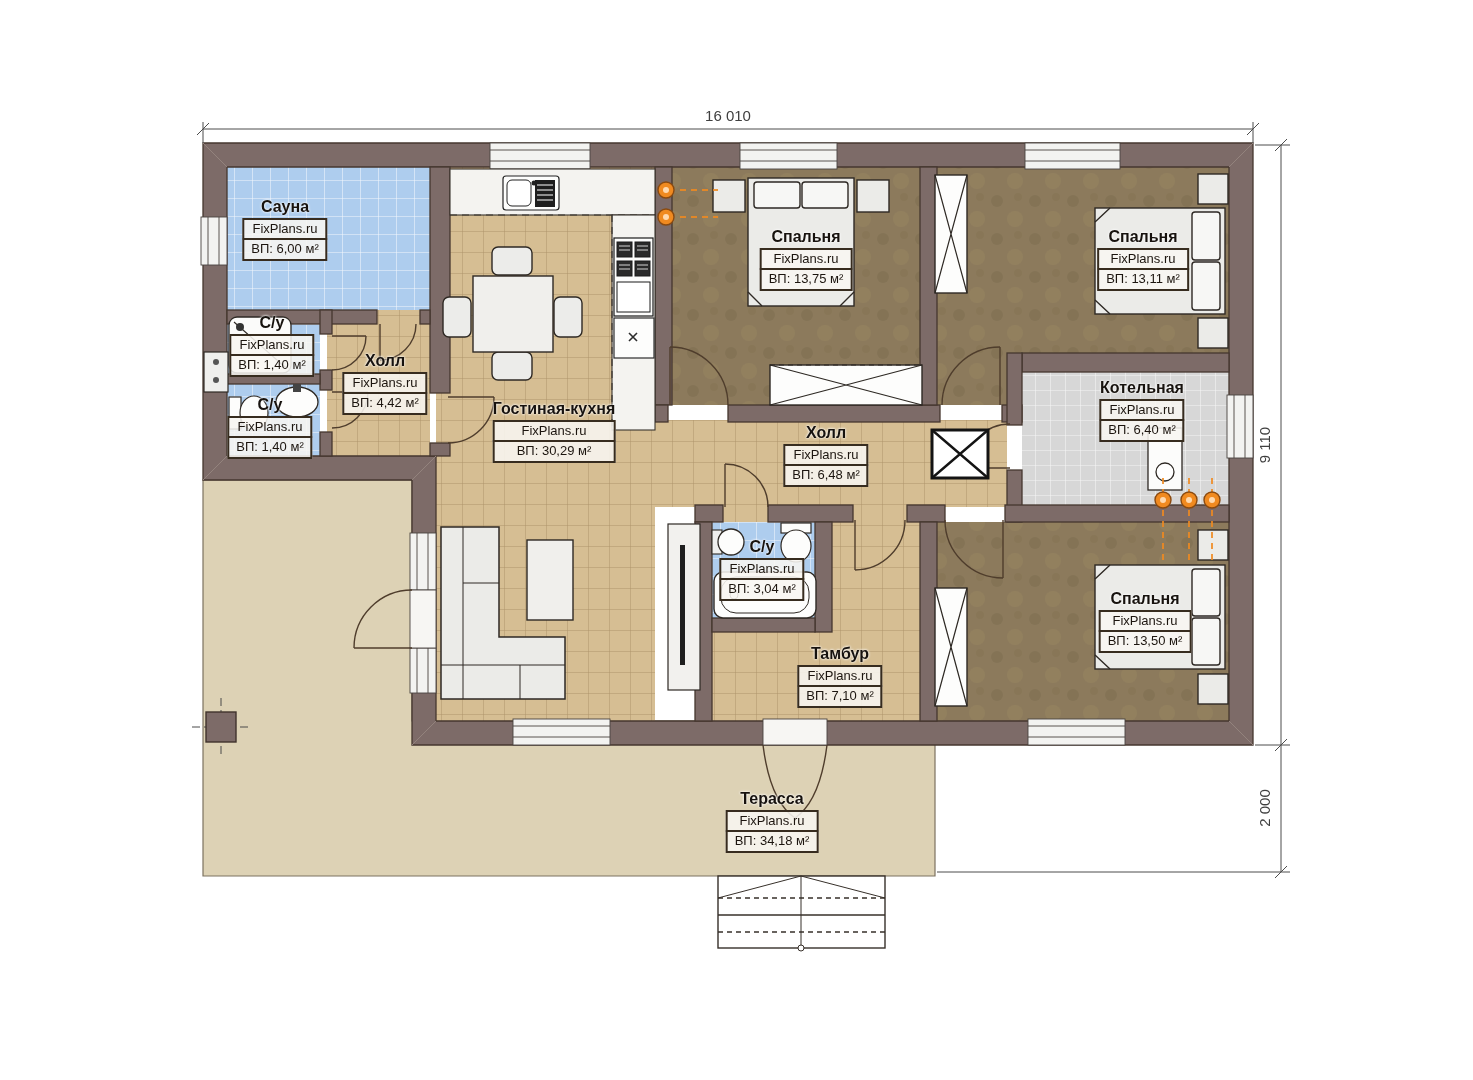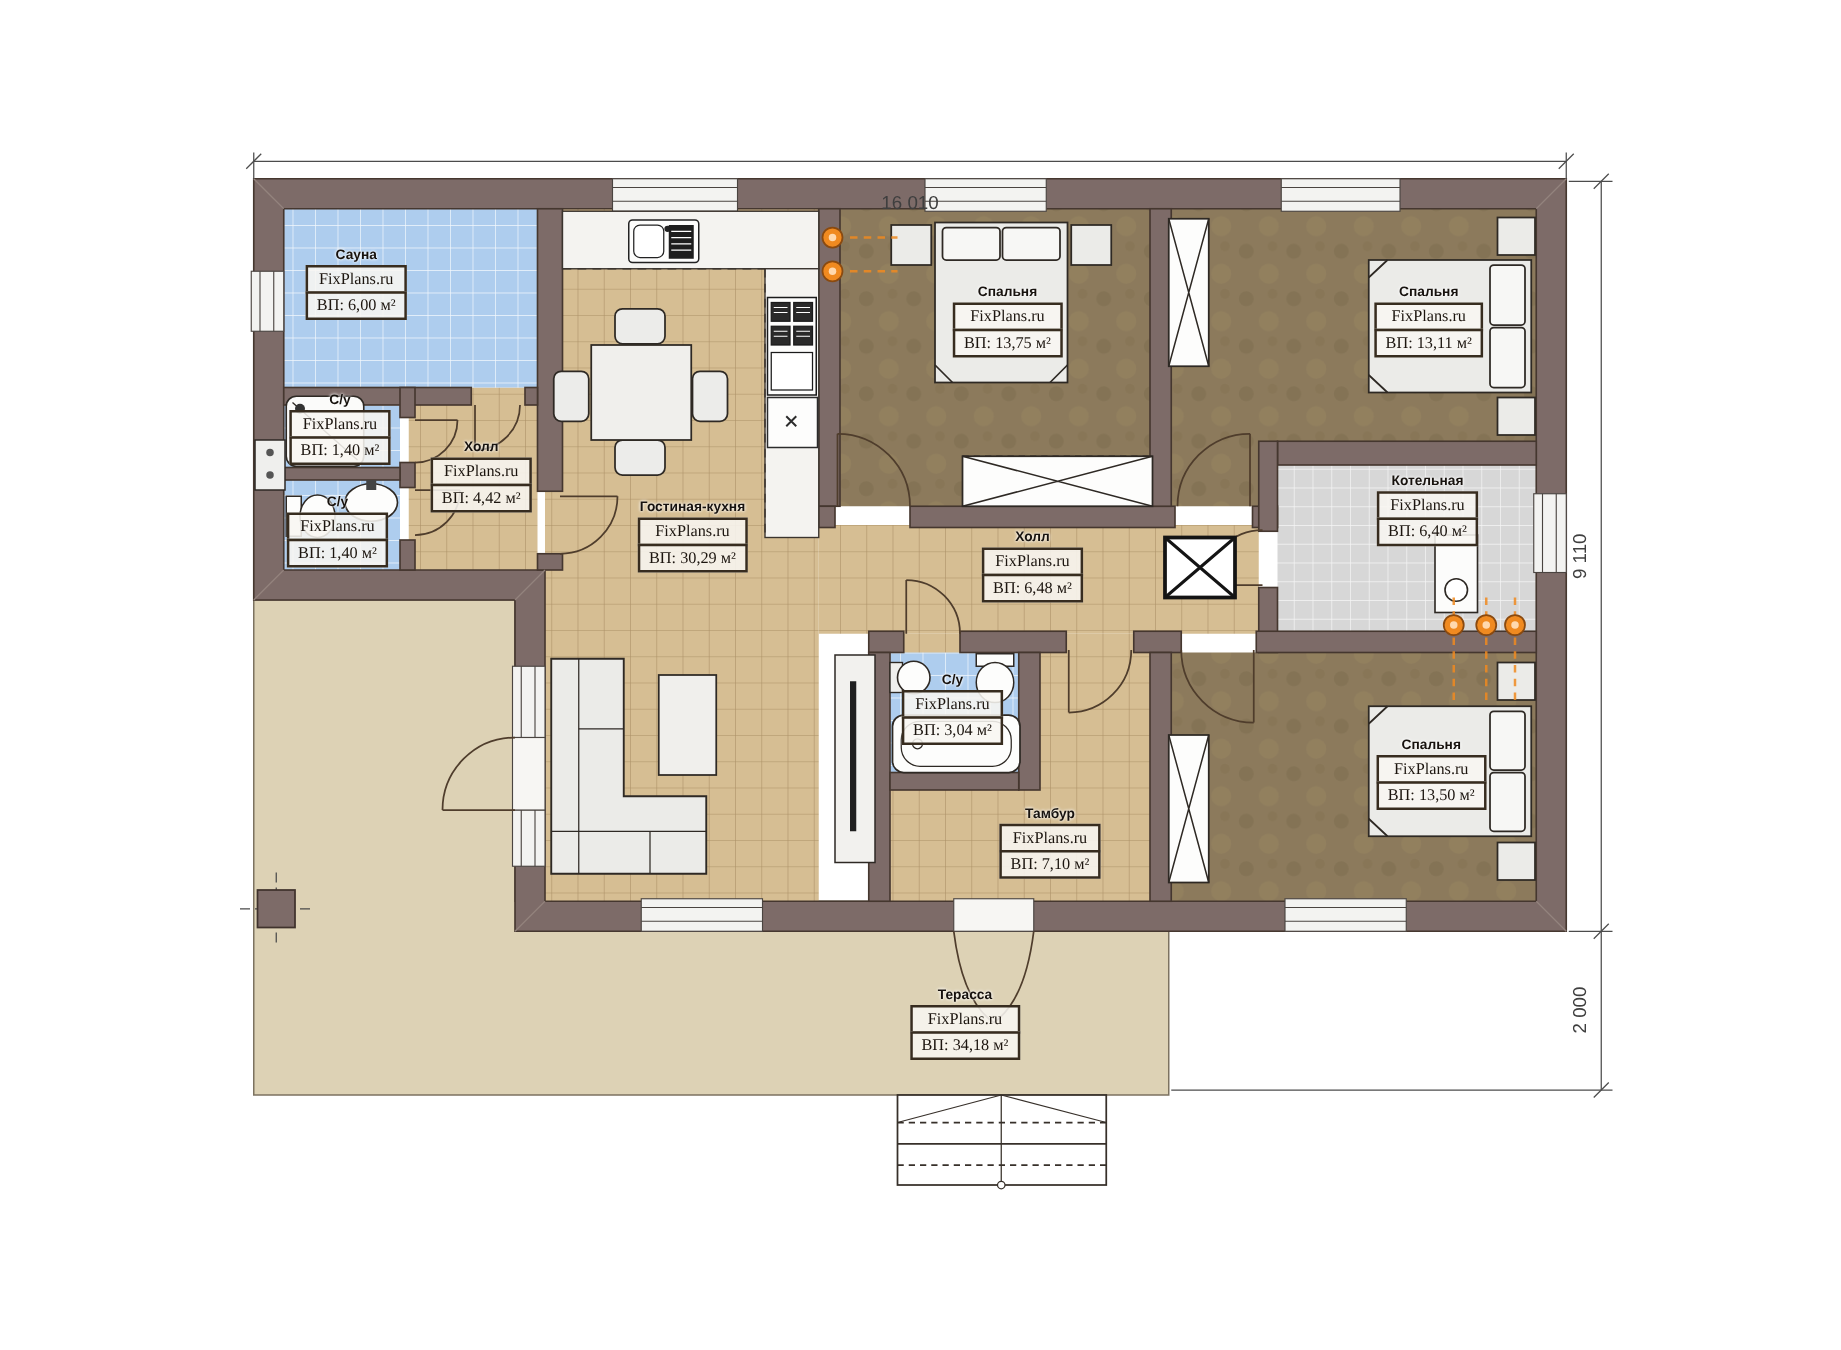--- a/index.html
+++ b/index.html
@@ -1,26 +1,26 @@
 <!DOCTYPE html>
 <html><head>
 <meta charset="utf-8">
 <style>
   html,body{margin:0;padding:0;background:#fff;}
   .stage{position:relative;width:1473px;height:1080px;background:#ffffff;
          font-family:"Liberation Sans",sans-serif;overflow:hidden;}
   .plan-svg{position:absolute;left:0;top:0;}
   .room-label{position:absolute;transform:translateX(-50%);text-align:center;z-index:6;color:#17120e;}
-  .room-name{font-weight:bold;font-size:11px;line-height:1.1;margin-bottom:2px;white-space:nowrap;
+  .room-name{font-weight:bold;font-size:16px;line-height:1.1;margin-bottom:2px;white-space:nowrap;
              text-shadow:0 0 3px rgba(255,255,255,.95),0 0 2px rgba(255,255,255,.95);}
   .label-box{display:block;border:2px solid #372c1f;background:rgba(248,246,241,.88);
-             font-size:13px;line-height:1.3;padding:1px 7px;white-space:nowrap;color:#1c150f;font-family:Liberation Serif, serif;}
+             font-size:13px;line-height:1.3;padding:1px 7px;white-space:nowrap;color:#1c150f;}
   .label-box + .label-box{margin-top:-2px;}
   .dim-label{position:absolute;font-size:15px;color:#3f3f3f;z-index:5;white-space:nowrap;}
-  .dim-label.h{transform:translateX(-50%);margin-top:47px;}
+  .dim-label.h{transform:translateX(-50%);}
   .dim-label.v{transform:translate(-50%,-50%) rotate(-90deg);}
 </style>
 </head>
 <body>
 
 <div class="stage">
 
 <svg class="plan-svg" width="1473" height="1080" viewBox="0 0 1473 1080">
   <defs>
     <pattern id="tan" width="21" height="21" patternUnits="userSpaceOnUse">

